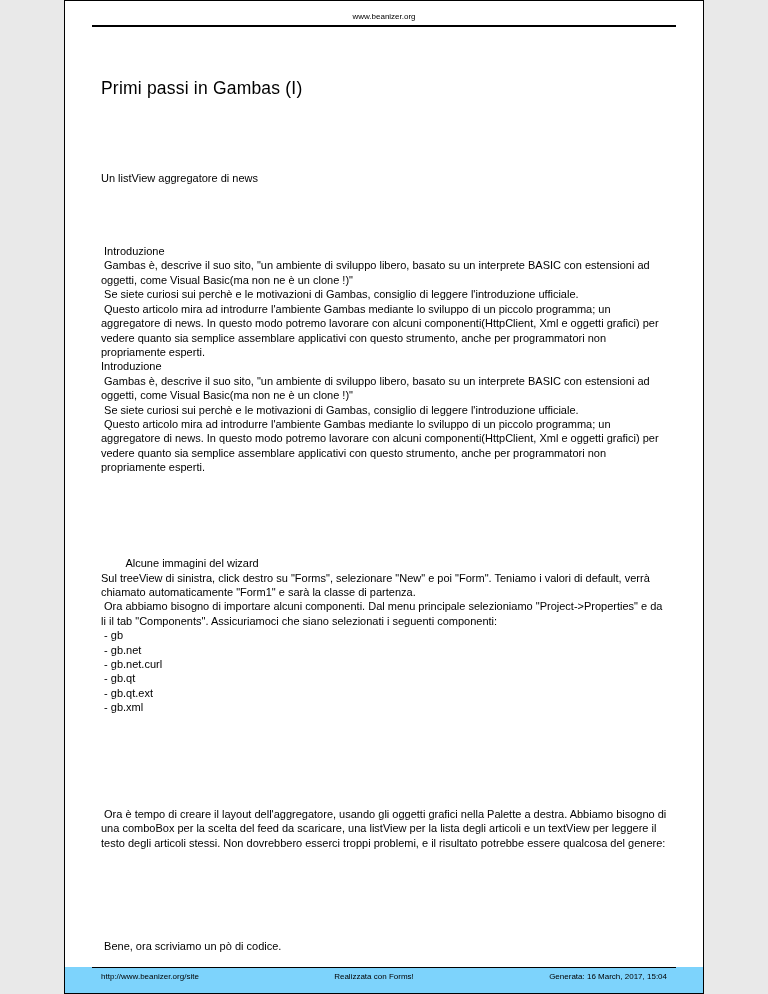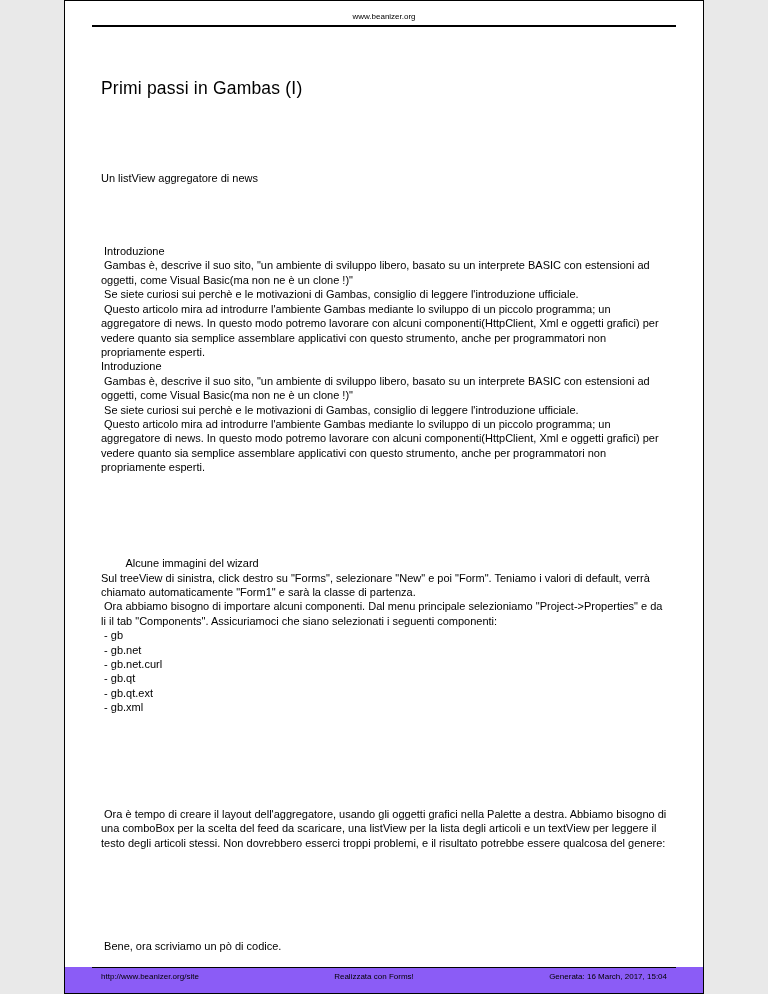--- a/index.html
+++ b/index.html
@@ -46,21 +46,21 @@
   .doc-subtitle { margin-top: 30px; }
   .b0 { margin-top: 15px; }
   .b1 { margin-top: 13px; }
   .b2 { margin-top: 24px; }
   .b3 { margin-top: 49px; }
   .b4 { margin-top: 46px; }
   .print-footer {
     position: absolute;
     left: 0; right: 0; bottom: 0;
     height: 26px;
-    background: #8b5cf6;
+    background: #7dd3fc;
   }
   .footer-rule {
     margin: 0 27px;
     border-top: 1px solid #000;
   }
   .footer-row {
     display: flex;
     justify-content: space-between;
     padding: 4px 36px 0 36px;
     font-size: 8px;

